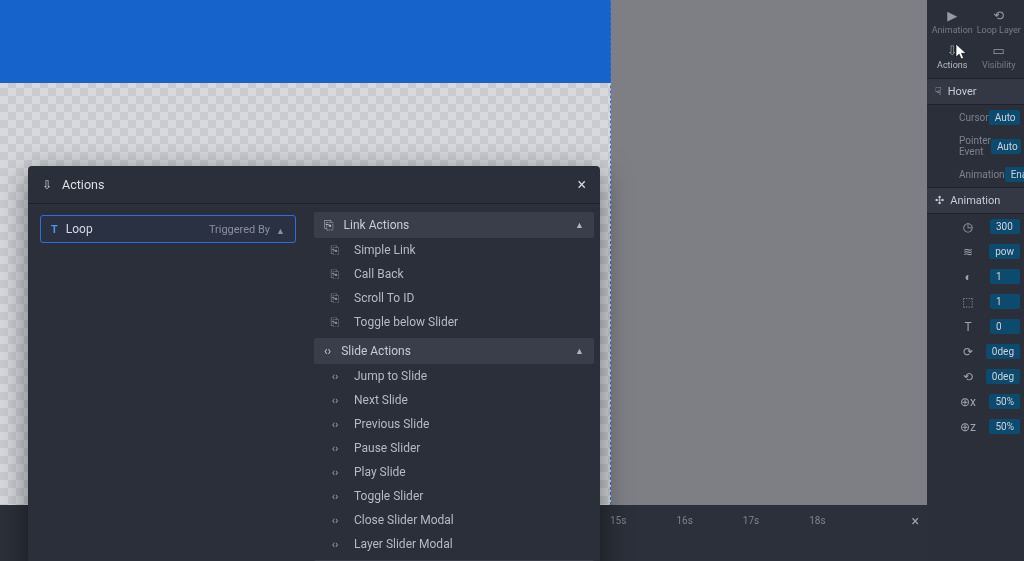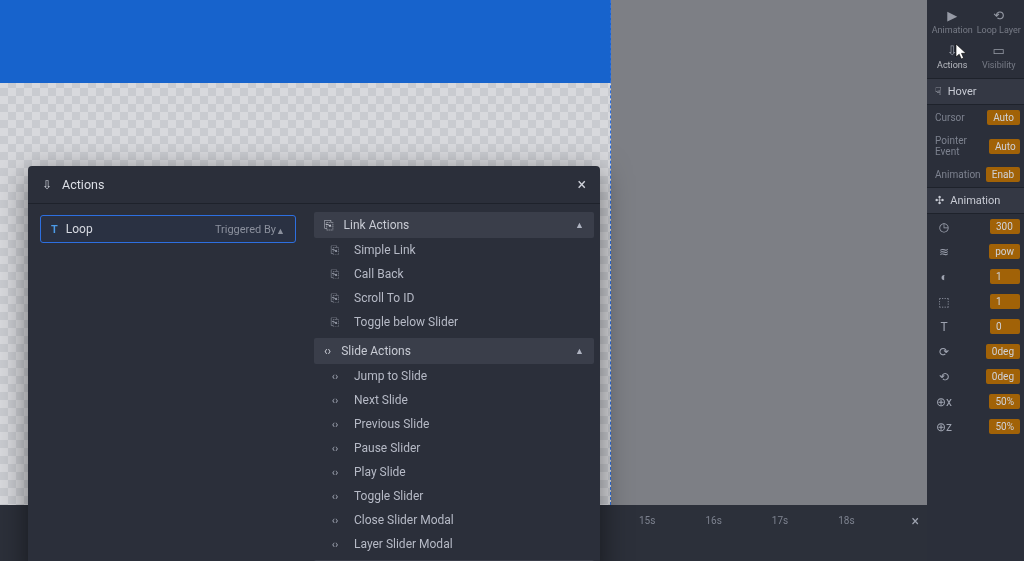--- a/index.html
+++ b/index.html
@@ -15,44 +15,44 @@
   .dashed-guide { position: absolute; left: 610px; top: 0; height: 505px; border-right: 1px dashed #2d6fe0; }
 
   
   .gutter { position: absolute; left: 611px; top: 0; width: 316px; height: 505px; background: #7d7f85; }
 
   
   .timeline {
     position: absolute; left: 0; top: 505px; width: 927px; height: 56px;
     background: #2c303a; color: #7d828f; font-size: 10px;
   }
-  .timeline .ticks { position: absolute; left: 610px; top: 10px; display: flex; gap: 50px; margin-left: 29px; }
+  .timeline .ticks { position: absolute; left: 610px; top: 10px; display: flex; gap: 50px; }
   .timeline .close-tl { position: absolute; right: 8px; top: 8px; color: #9ea3b0; font-size: 14px; cursor: pointer; }
 
   
   .inspector {
     position: absolute; right: 0; top: 0; width: 97px; height: 561px;
     background: #2b2f3a; color: #9ea3b0; font-size: 11px;
   }
   .insp-dim { filter: brightness(.85); }
   .insp-top { display: flex; flex-wrap: wrap; padding: 4px 2px; }
   .insp-tool { width: 50%; text-align: center; padding: 4px 0; font-size: 9px; color: #8a8f9c; }
   .insp-tool.active { color: #d5d8e0; }
   .insp-tool .ico { display: block; font-size: 13px; margin-bottom: 2px; color: #b0b5c2; }
   .cursor-ptr {
     position: absolute; left: 955px; top: 44px; width: 14px; height: 18px;
   }
   .insp-section {
     background: #343844; padding: 6px 8px; color: #c8cbd4; font-size: 11px;
     border-top: 1px solid #1e222b; border-bottom: 1px solid #1e222b;
     display: flex; align-items: center; gap: 6px;
   }
-  .insp-row { display: flex; align-items: center; justify-content: space-between; padding: 5px 4px 5px 8px; font-size: 10px; }
+  .insp-row { display: flex; align-items: center; justify-content: space-between; padding: 5px 4px 5px 8px; font-size: 10px; margin-left: 24px; }
   .insp-row .lbl { color: #7d828f; }
-  .insp-row .val { background: #a16207; color: #cfd2da; padding: 2px 6px; border-radius: 2px; min-width: 30px; text-align: left; font-size: 10px; }
+  .insp-row .val { background: #0c4a6e; color: #cfd2da; padding: 2px 6px; border-radius: 2px; min-width: 30px; text-align: left; font-size: 10px; }
   .insp-row .ico-only { width: 18px; text-align: center; color: #9ea3b0; font-size: 12px; }
 
   
   .modal {
     position: absolute; left: 28px; top: 166px; width: 572px;
     background: #2b2f3a; color: #cfd2da; border-radius: 4px;
     box-shadow: 0 8px 30px rgba(0,0,0,.5);
     font-size: 12px;
   }
   .modal-head {
@@ -63,21 +63,21 @@
   .modal-head .close { color: #cfd2da; font-size: 16px; cursor: pointer; }
   .modal-body { display: flex; }
   .left-col { width: 280px; padding: 10px 6px; }
   .layer-pill {
     display: flex; align-items: center; justify-content: space-between;
     border: 1px solid #2d6fe0; background: #2a3142; border-radius: 3px;
     padding: 6px 10px; margin: 1px 6px;
   }
   .layer-pill .nm { color: #d7dae2; font-size: 12px; display: flex; align-items: center; gap: 8px;}
   .t-icon { color:#4c9be8; font-weight:600; font-size:11px; }
-  .trigg { display: flex; align-items: flex-end; color: #8b909d; font-size: 11px; }
+  .trigg { display: flex; align-items: flex-end; gap: 6px; color: #8b909d; font-size: 11px; }
   .trigg .arw { font-size: 9px; }
 
   .right-col { width: 292px; padding: 4px 6px 10px; max-height: 380px; overflow: hidden; }
   .group-head {
     display: flex; align-items: center; gap: 10px; background: #3a3e4a;
     padding: 6px 10px; border-radius: 2px; color: #c8cbd4; font-size: 12px;
     margin-top: 4px;
   }
   .group-head .sp { flex: 1; }
   .group-head .chev { font-size: 9px; color: #aeb3c0; }

